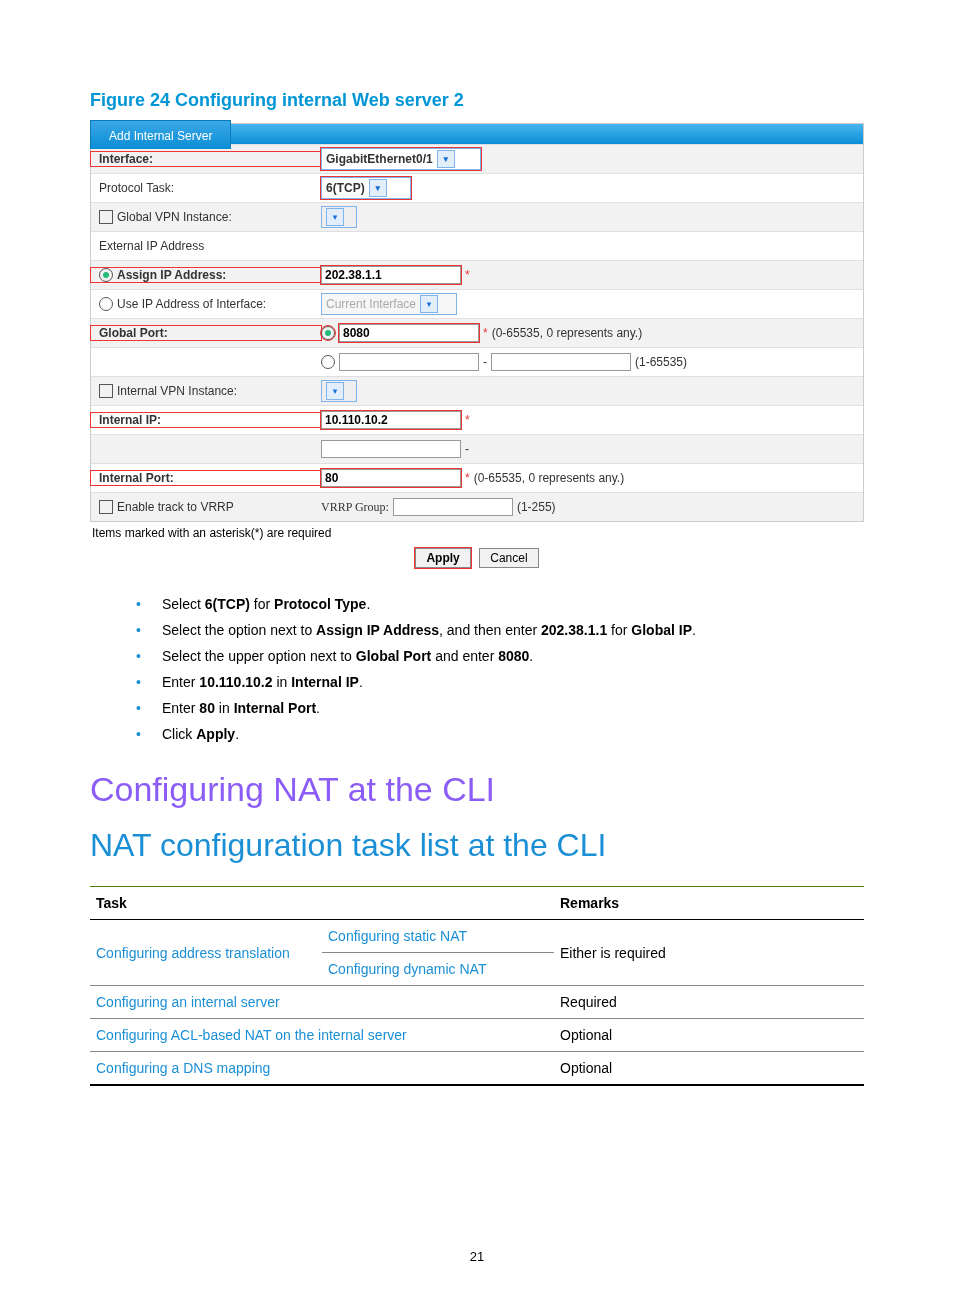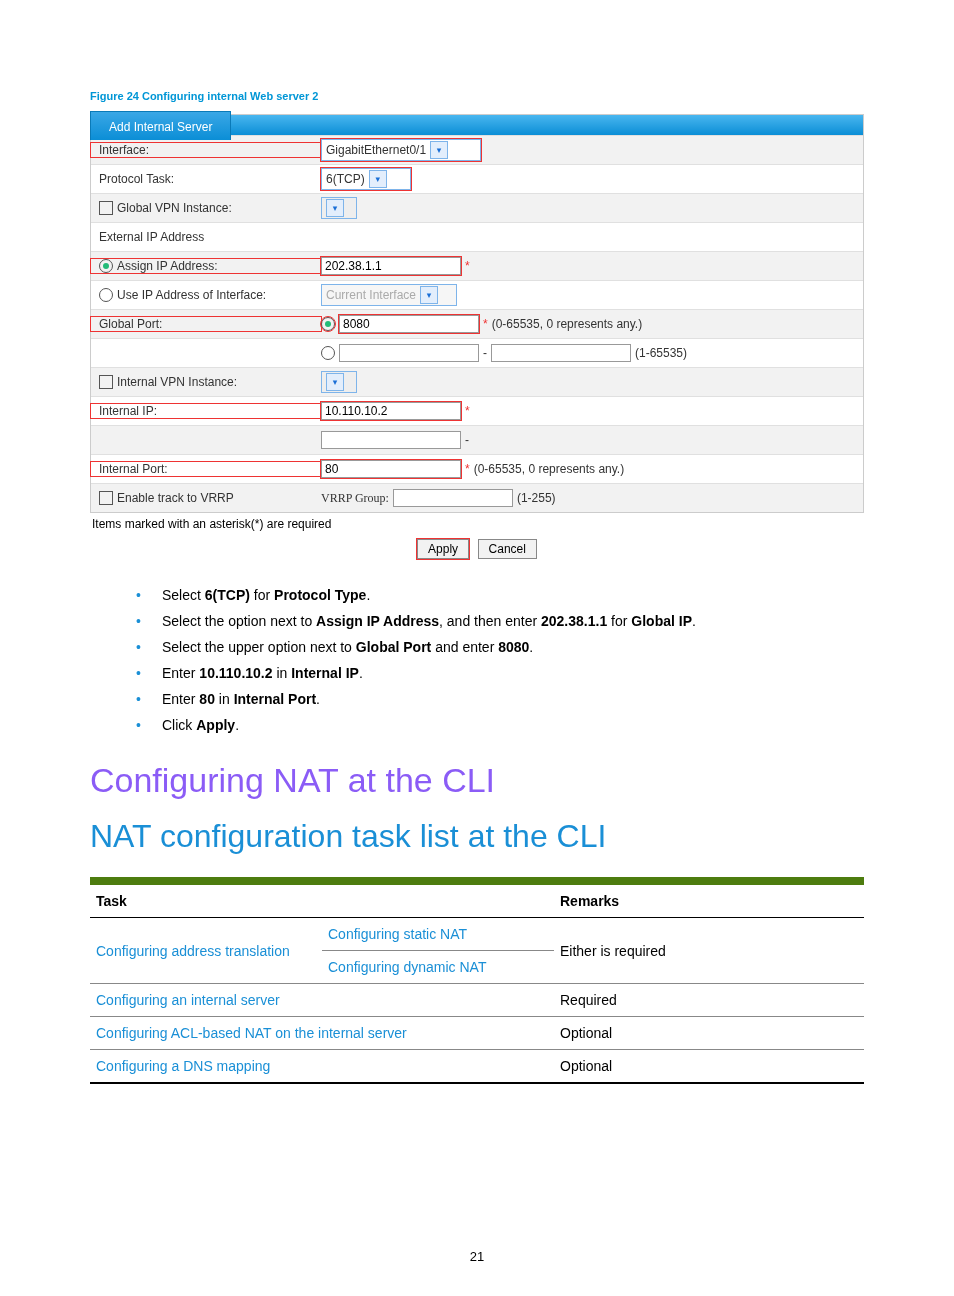--- a/index.html
+++ b/index.html
@@ -1,46 +1,46 @@
 <!DOCTYPE html>
 <html><head>
 <meta charset="utf-8">
 <style>
   html,body{margin:0;padding:0;background:#fff;font-family:Arial,Helvetica,sans-serif;color:#000;}
   .page{width:954px;min-height:1296px;margin:0 auto;padding:90px 90px 40px 90px;box-sizing:border-box;position:relative;}
-  .fig-caption{color:#0096d6;font-weight:bold;font-size:11px;margin-bottom:12px;}
+  .fig-caption{color:#0096d6;font-weight:bold;font-size:18px;margin-bottom:12px;}
   
   .form-box{border:1px solid #ccc;font-size:12px;color:#333;}
   .tab-bar{background:linear-gradient(#49b6ef,#0b8ed6);height:20px;position:relative;}
   .tab{position:absolute;left:-1px;top:-4px;background:linear-gradient(#3aa7e6,#0b8ed6);color:#fff;font-size:12px;padding:8px 18px 6px 18px;border:1px solid #0a7ab8;border-bottom:none;}
   .frow{display:flex;align-items:center;height:28px;border-top:1px solid #e0e0e0;}
   .frow.alt{background:#f2f2f2;}
   .flabel{width:230px;padding-left:8px;box-sizing:border-box;display:flex;align-items:center;gap:4px;}
   .fcell{display:flex;align-items:center;gap:4px;}
   .inp{border:1px solid #999;height:18px;font-size:12px;padding:0 3px;box-sizing:border-box;background:#fff;}
   .sel{border:1px solid #7eb4ea;height:20px;font-size:12px;background:#fff;display:inline-flex;align-items:center;padding:0 2px 0 4px;}
   .sel .arrow{width:16px;height:16px;background:#e3eefc;border:1px solid #7eb4ea;margin-left:4px;display:inline-flex;align-items:center;justify-content:center;font-size:9px;color:#1b6fd6;}
   .chk{width:12px;height:12px;border:1px solid #555;display:inline-block;}
   .radio{width:12px;height:12px;border:1px solid #555;border-radius:50%;display:inline-flex;align-items:center;justify-content:center;}
   .radio.on::after{content:"";width:6px;height:6px;border-radius:50%;background:#2b7;}
-  .hl-red{outline:1px solid #e33;}
+  .hl-red{outline:1px solid #e33;font-weight:bold;}
   .ast{color:#e33;}
   .footnote{font-size:12px;padding:4px 0 8px 2px;}
   .btns{text-align:center;padding-bottom:6px;}
   .btn{display:inline-block;border:1px solid #888;background:#f2f2f2;font-size:12px;padding:2px 10px;margin:0 2px;}
   
   ul.bullets{margin:22px 0 28px 0;padding-left:46px;}
   ul.bullets li{font-size:14px;margin-bottom:10px;list-style:none;position:relative;padding-left:26px;}
   ul.bullets li::before{content:"•";color:#1a8fd6;position:absolute;left:0;top:0;}
   
   h1{font-weight:normal;color:#8b5cf6;font-size:34px;margin:8px 0 18px 0;}
   h2{font-weight:normal;color:#1a8fd6;font-size:32px;margin:0 0 22px 0;}
   
   table.tasks{width:100%;border-collapse:collapse;font-size:14px;}
-  table.tasks th{text-align:left;border-top:8px solid #4d7c0f;border-bottom:1px solid #000;padding:8px 6px;font-weight:bold;}
+  table.tasks th{text-align:left;border-top:1px solid #4d7c0f;border-bottom:1px solid #000;padding:8px 6px;font-weight:bold;}
   table.tasks td{border-bottom:1px solid #888;padding:8px 6px;vertical-align:middle;}
   table.tasks tr:last-child td{border-bottom:2px solid #000;}
   .link{color:#1a8fd6;}
   .pagenum{position:absolute;bottom:32px;left:0;right:0;text-align:center;font-size:13px;}
 </style>
 </head>
 <body>
 
 <div class="page">
 

